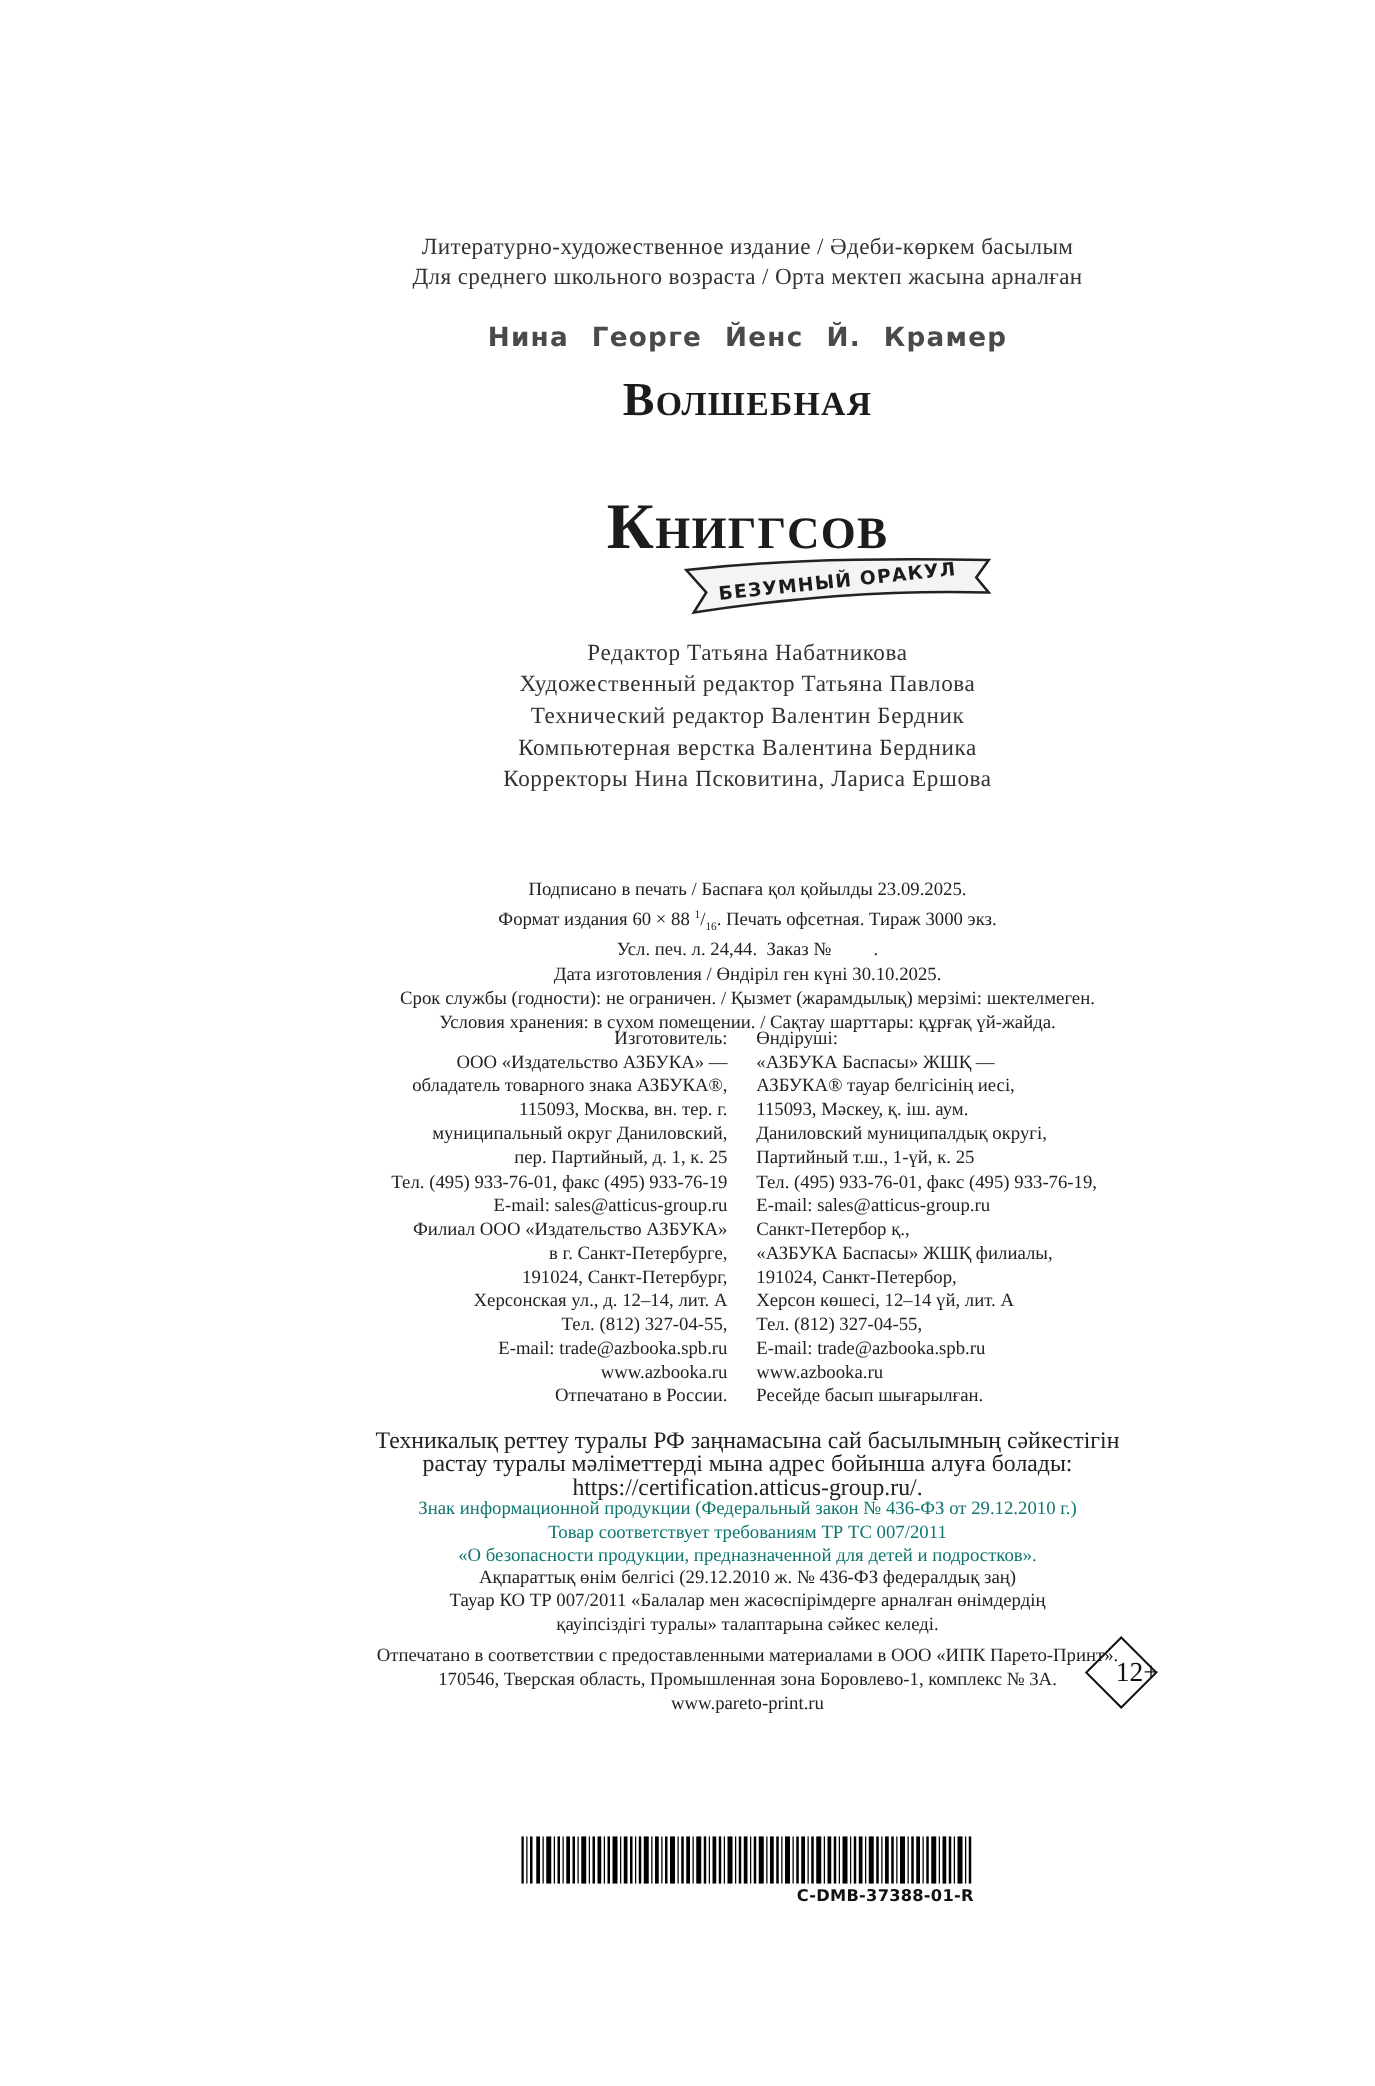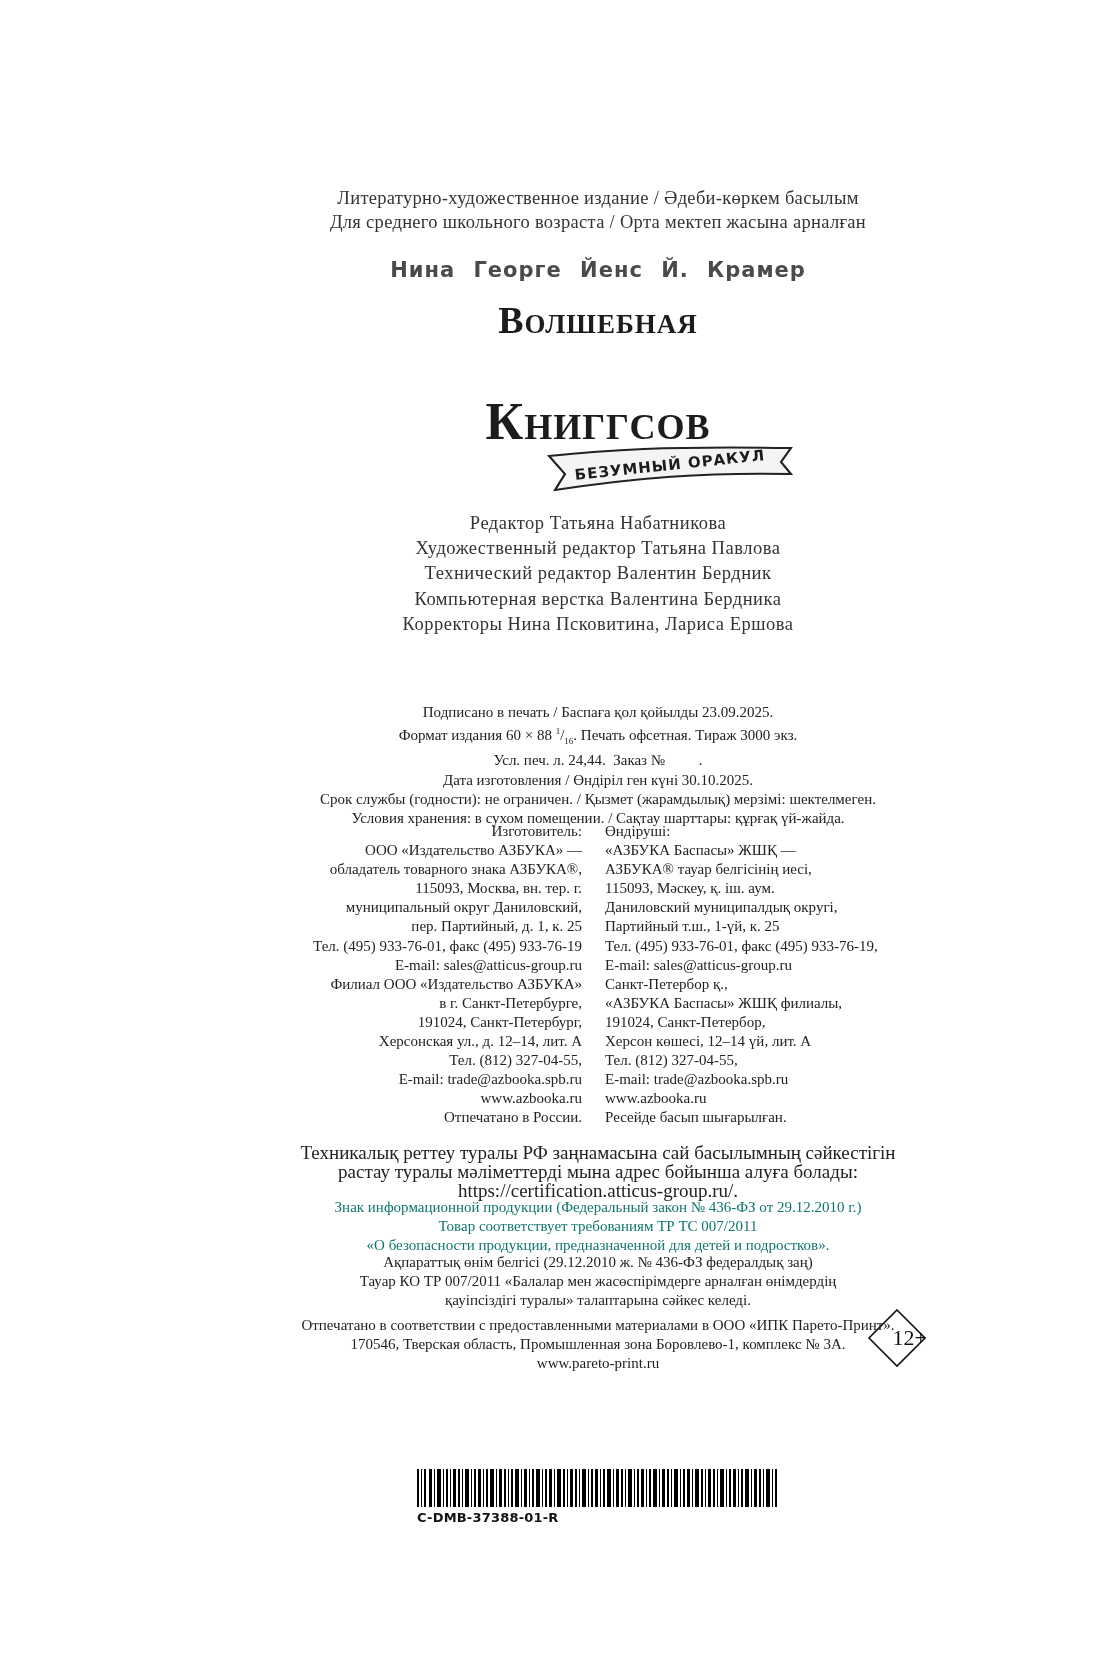--- a/index.html
+++ b/index.html
@@ -28,21 +28,21 @@
 
   .tech { top: 1143px; font-size: 19px; line-height: 19.2px; color: #222; }
   .sign { top: 1198px; font-size: 15px; line-height: 19.2px; color: #0f766e; }
   .kz { top: 1253px; font-size: 15px; line-height: 19.2px; color: #222; }
   .printer { top: 1316px; font-size: 15px; line-height: 19.2px; color: #222; }
 
   .age-badge { position: absolute; left: 819px; top: 1308px; width: 60px; height: 60px; }
   .age-text { position: absolute; left: 819px; top: 1325px; width: 60px; text-align: right; font-size: 22px; color: #111; }
 
   .barcode { position: absolute; left: 369px; top: 1469px; width: 362px; height: 38px; }
-  .barcode-label { position: absolute; left: 369px; top: 1510px; width: 362px; text-align: left; font-size: 13px; font-weight: bold; letter-spacing: 0.2px; color: #111; }
+  .barcode-label { position: absolute; left: 369px; top: 1510px; width: 362px; text-align: right; font-size: 13px; font-weight: bold; letter-spacing: 0.2px; color: #111; }
   sup, sub { font-size: 9px; }
 </style>
 </head>
 <body>
 
 <div class="page">
 
   <div class="center-block serif genre">
     <div>Литературно-художественное издание / Әдеби-көркем басылым</div>
     <div>Для среднего школьного возраста / Орта мектеп жасына арналған</div>

